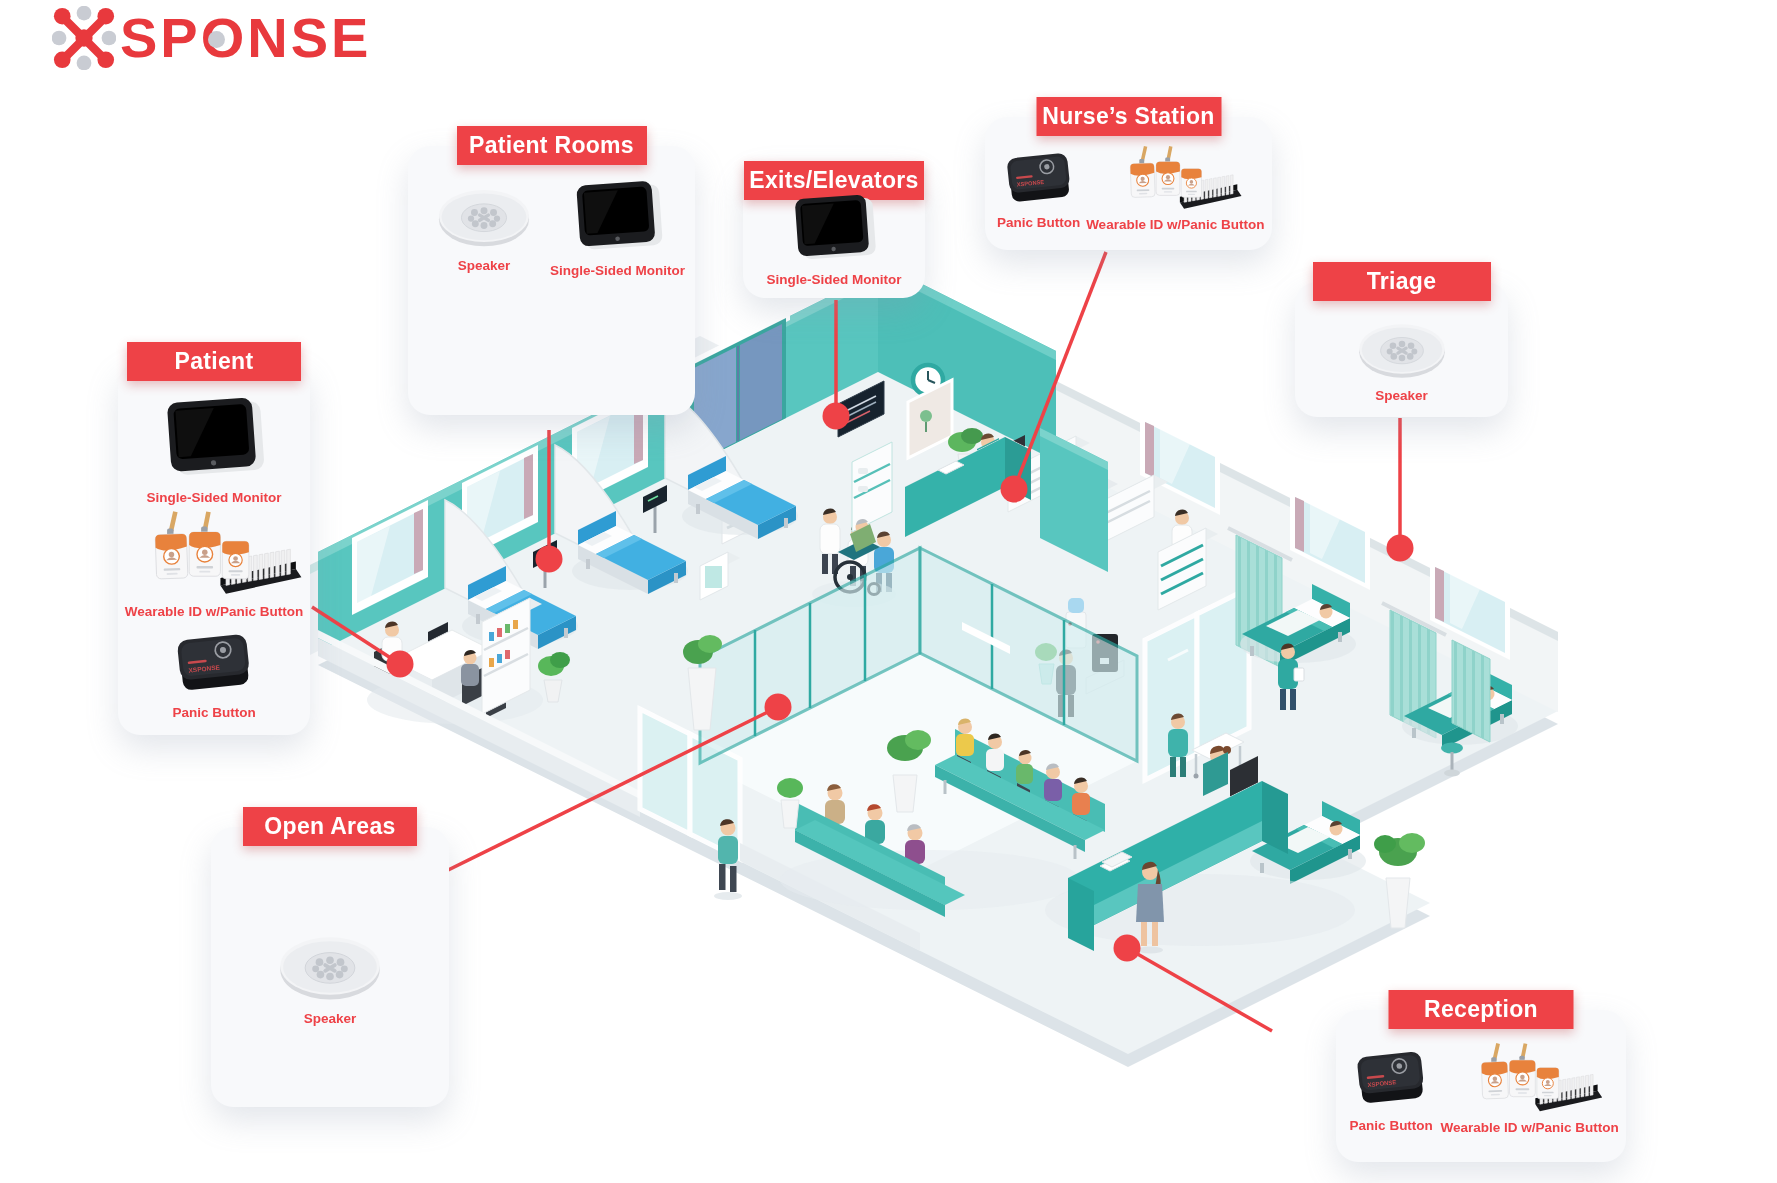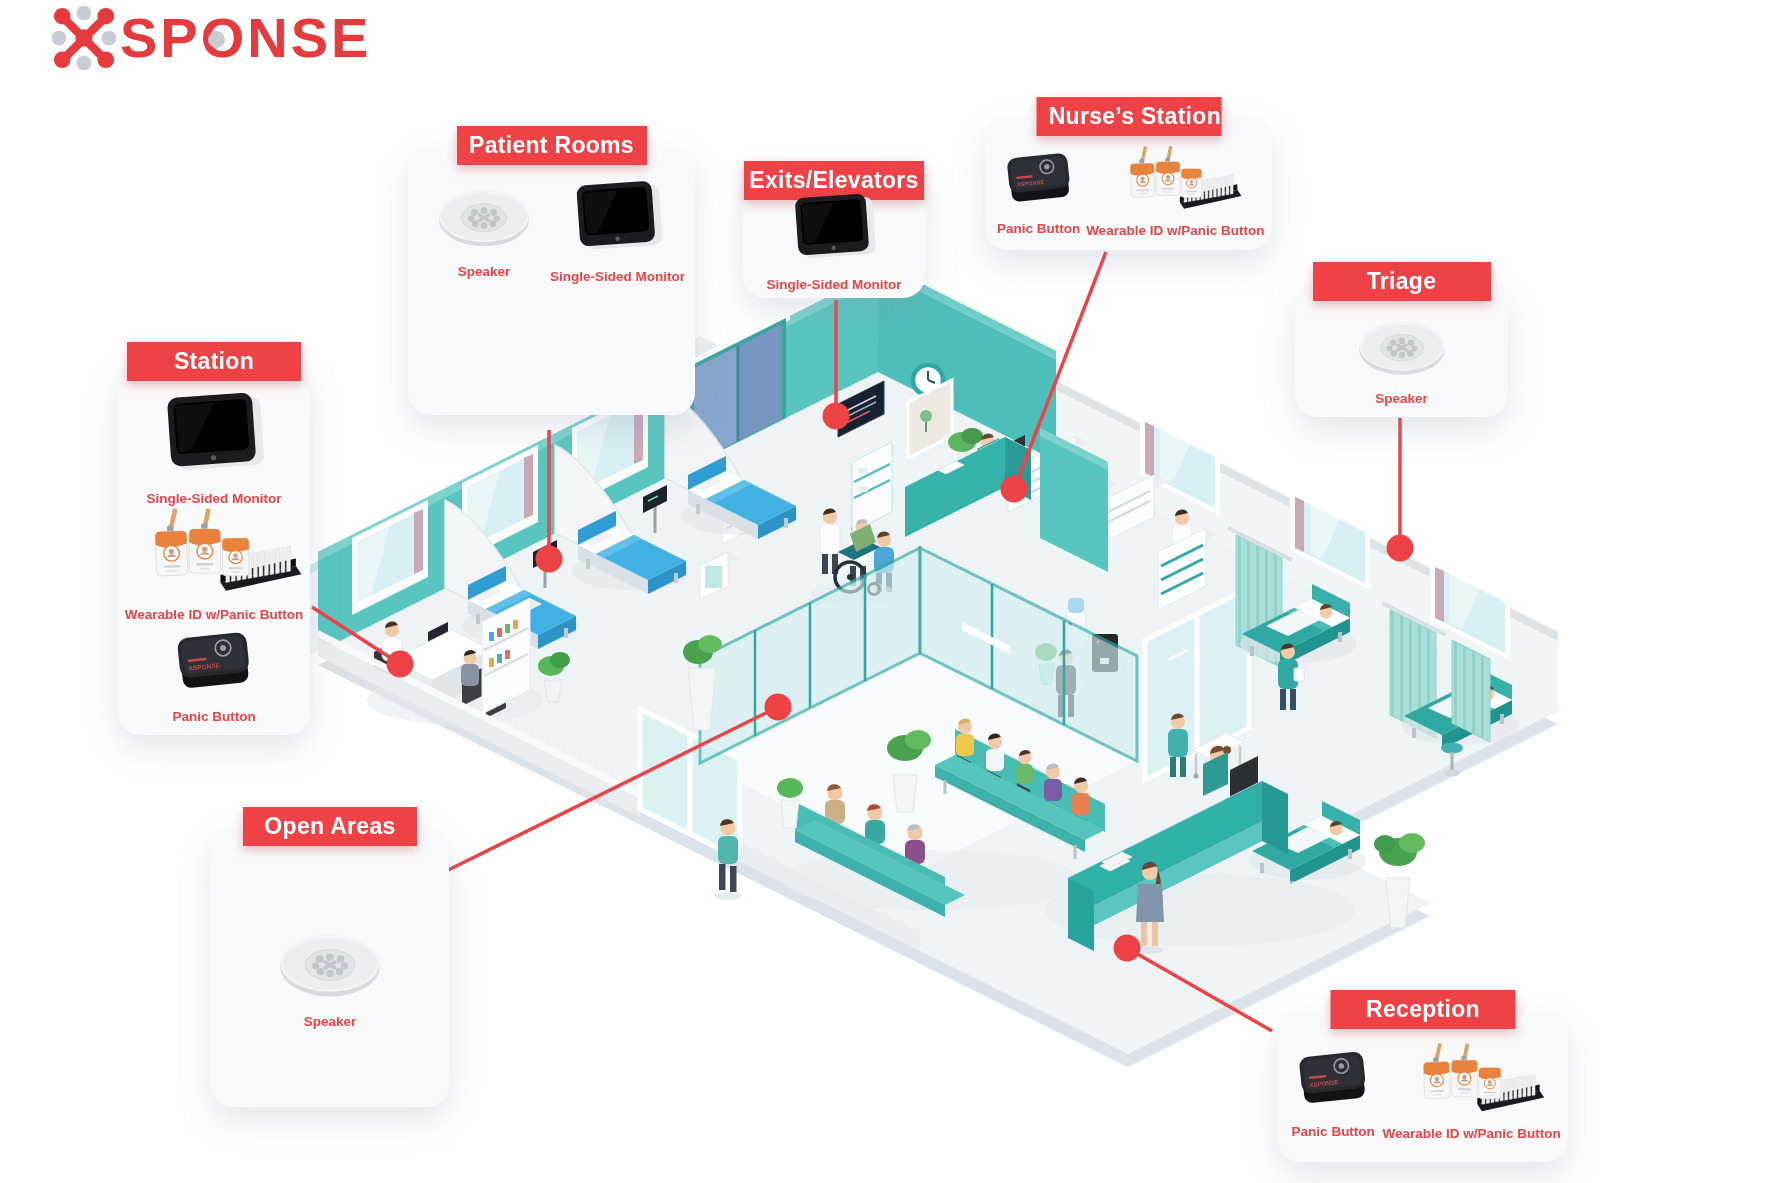--- a/index.html
+++ b/index.html
@@ -21,21 +21,21 @@
     box-shadow:0 14px 32px rgba(140,152,170,0.24); }
   .ribbon { position:absolute; top:-20px; left:50%; transform:translateX(-50%);
     background:#ee4247; color:#fff; font-weight:bold; font-size:23px; height:39px;
     line-height:39px; text-align:center; white-space:nowrap;
     box-shadow:0 4px 10px rgba(186,44,48,0.30); letter-spacing:0.3px; }
   .items { position:absolute; left:0; right:0; top:0; bottom:0; display:flex;
     flex-direction:column; align-items:center; justify-content:space-evenly; padding:24px 6px 10px; }
   .items.row { flex-direction:row; align-items:flex-start; justify-content:space-evenly; padding-top:30px; }
   .items.grid { display:grid; grid-template-columns:1fr 1fr; padding:30px 10px 8px;
     justify-items:center; align-items:start; row-gap:4px; }
-  figure.dev { display:flex; flex-direction:column; align-items:center; gap:8px; }
+  figure.dev { display:flex; flex-direction:column; align-items:center; gap:2px; }
   figure.dev.span2 { grid-column:1 / span 2; }
   .dev-label { color:#ee4247; font-weight:bold; font-size:13.5px; text-align:center; white-space:nowrap; }
 </style>
 </head>
 <body>
 
 <div id="stage">
 
   <div class="logo">
     <svg width="64" height="64" viewBox="0 0 100 100">
@@ -654,21 +654,21 @@
         <circle cx="54" cy="45" r="29" fill="none" stroke="#c7cad0" stroke-width="2.6" stroke-dasharray="0.1 6.5" stroke-linecap="round"></circle>
         <circle cx="54" cy="45" r="23" fill="none" stroke="#c7cad0" stroke-width="2.6" stroke-dasharray="0.1 6" stroke-linecap="round"></circle>
         <circle cx="54" cy="45" r="17" fill="none" stroke="#d2d5da" stroke-width="2.4" stroke-dasharray="0.1 5.5" stroke-linecap="round"></circle>
         <circle cx="54" cy="45" r="10.5" fill="#e9ebee" stroke="#d8dbdf"></circle>
         <text x="54" y="79" font-size="6" font-weight="bold" fill="#d6555a" text-anchor="middle" font-family="Liberation Sans, sans-serif">XSPONSE</text>
       </g>
     </defs>
   </svg>
 
   <div class="card" style="left:118px; top:362px; width:192px; height:373px;">
-    <div class="ribbon" style="width:174px;">Station</div>
+    <div class="ribbon" style="width:174px;">Patient</div>
     <div class="items">
       <figure class="dev">
         <svg width="122" height="96" viewBox="0 0 120 95">
             <use href="#ic-monitor"></use>
           </svg>
         <figcaption class="dev-label">Single-Sided Monitor</figcaption>
       </figure>
       <figure class="dev">
         <svg width="182" height="92" viewBox="0 0 190 100">
             <use href="#ic-wearable"></use>
@@ -708,21 +708,21 @@
       <figure class="dev">
         <svg width="104" height="80" viewBox="0 0 120 95">
             <use href="#ic-monitor"></use>
           </svg>
         <figcaption class="dev-label">Single-Sided Monitor</figcaption>
       </figure>
     </div>
   </div>
 
   <div class="card" style="left:985px; top:117px; width:287px; height:133px;">
-    <div class="ribbon" style="width:185px;text-align:right;">Nurse’s Station</div>
+    <div class="ribbon" style="width:185px;">Nurse’s Station</div>
     <div class="items row" style="padding-top:28px;">
       <figure class="dev">
         <svg width="92" height="68" viewBox="0 0 120 90">
             <use href="#ic-panic"></use>
           </svg>
         <figcaption class="dev-label">Panic Button</figcaption>
       </figure>
       <figure class="dev">
         <svg width="150" height="70" viewBox="0 0 190 100">
             <use href="#ic-wearable"></use>
@@ -749,21 +749,21 @@
     <div class="items">
       <figure class="dev">
         <svg width="116" height="86" viewBox="0 0 120 90">
             <use href="#ic-speaker"></use>
           </svg>
         <figcaption class="dev-label">Speaker</figcaption>
       </figure>
     </div>
   </div>
 
-  <div class="card" style="left:1278px; top:1010px; width:290px; height:152px;">
+  <div class="card" style="left:1336px; top:1010px; width:290px; height:152px;">
     <div class="ribbon" style="width:185px;">Reception</div>
     <div class="items row" style="padding-top:32px;">
       <figure class="dev">
         <svg width="96" height="74" viewBox="0 0 120 90">
             <use href="#ic-panic"></use>
           </svg>
         <figcaption class="dev-label">Panic Button</figcaption>
       </figure>
       <figure class="dev">
         <svg width="158" height="76" viewBox="0 0 190 100">

